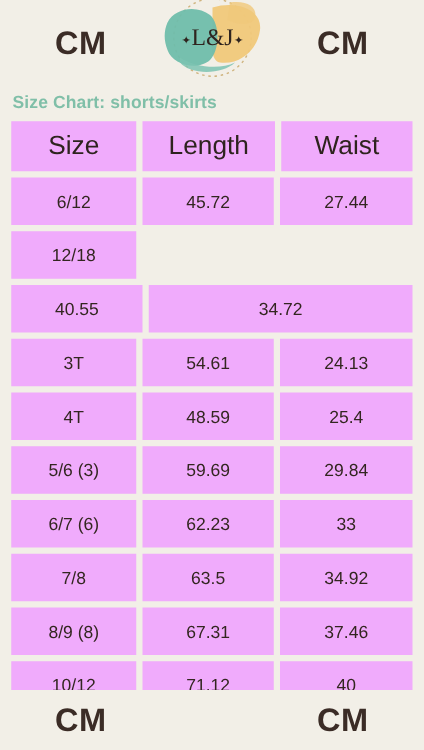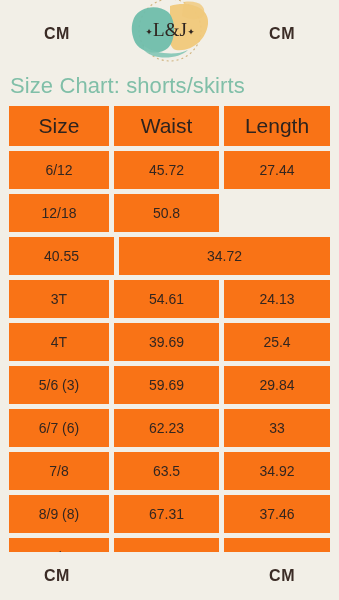--- a/index.html
+++ b/index.html
@@ -19,21 +19,21 @@
   .top-bar {
     position: relative;
     height: 68px;
     display: flex;
     align-items: center;
     justify-content: space-between;
     padding: 0 0 0 0;
     box-sizing: border-box;
   }
   .cm-label {
-    font-size: 16px;
+    font-size: 26px;
     font-weight: 700;
     color: #3b2c26;
     letter-spacing: 0.5px;
     line-height: 1;
   }
   .cm-left  { margin-left: 44px; }
   .cm-right { margin-right: 44px; }
 
   
   .logo {
@@ -41,41 +41,41 @@
     left: 50%;
     top: -6px;
     transform: translateX(-50%);
     width: 104px;
     height: 74px;
   }
   .logo svg { display: block; width: 104px; height: 74px; }
 
   
   .title {
-    font-size: 22px;
-    font-weight: 400;
+    font-size: 14px;
+    font-weight: 700;
     color: #80bfa8;
     padding: 6px 0 8px 10px;
     letter-spacing: 0.1px;
     line-height: 1.1;
   }
 
   
   .table {
     padding: 0 9px;
     box-sizing: border-box;
     width: 339px;
   }
   .row {
     display: flex;
     gap: 5px;
     margin-bottom: 5px;
   }
   .cell {
-    background: #f97316;
+    background: #f0abfc;
     height: 38px;
     display: flex;
     align-items: center;
     justify-content: center;
     color: #332620;
     font-size: 14px;
     box-sizing: border-box;
   }
   .cell.c-size   { flex: 0 0 100px; }
   .cell.c-waist  { flex: 0 0 105px; }
@@ -127,49 +127,48 @@
   </div>
 
   <span class="cm-label cm-right">CM</span>
 </div>
 
 <div class="title">Size Chart: shorts/skirts</div>
 
 <div class="table">
   <div class="row header">
     <div class="cell c-size">Size</div>
+    <div class="cell c-length">Length</div>
     <div class="cell c-waist">Waist</div>
-    <div class="cell c-length">Length</div>
   </div>
 
   <div class="row">
     <div class="cell c-size">6/12</div>
     <div class="cell c-waist">45.72</div>
     <div class="cell c-length">27.44</div>
   </div>
 
   <div class="row">
     <div class="cell c-size">12/18</div>
-    <div class="cell c-waist">50.8</div>
   </div>
 
   <div class="row">
     <div class="cell c-waist">40.55</div>
     <div class="cell c-length">34.72</div>
   </div>
 
   <div class="row">
     <div class="cell c-size">3T</div>
     <div class="cell c-waist">54.61</div>
     <div class="cell c-length">24.13</div>
   </div>
 
   <div class="row">
     <div class="cell c-size">4T</div>
-    <div class="cell c-waist">39.69</div>
+    <div class="cell c-waist">48.59</div>
     <div class="cell c-length">25.4</div>
   </div>
 
   <div class="row">
     <div class="cell c-size">5/6 (3)</div>
     <div class="cell c-waist">59.69</div>
     <div class="cell c-length">29.84</div>
   </div>
 
   <div class="row">

